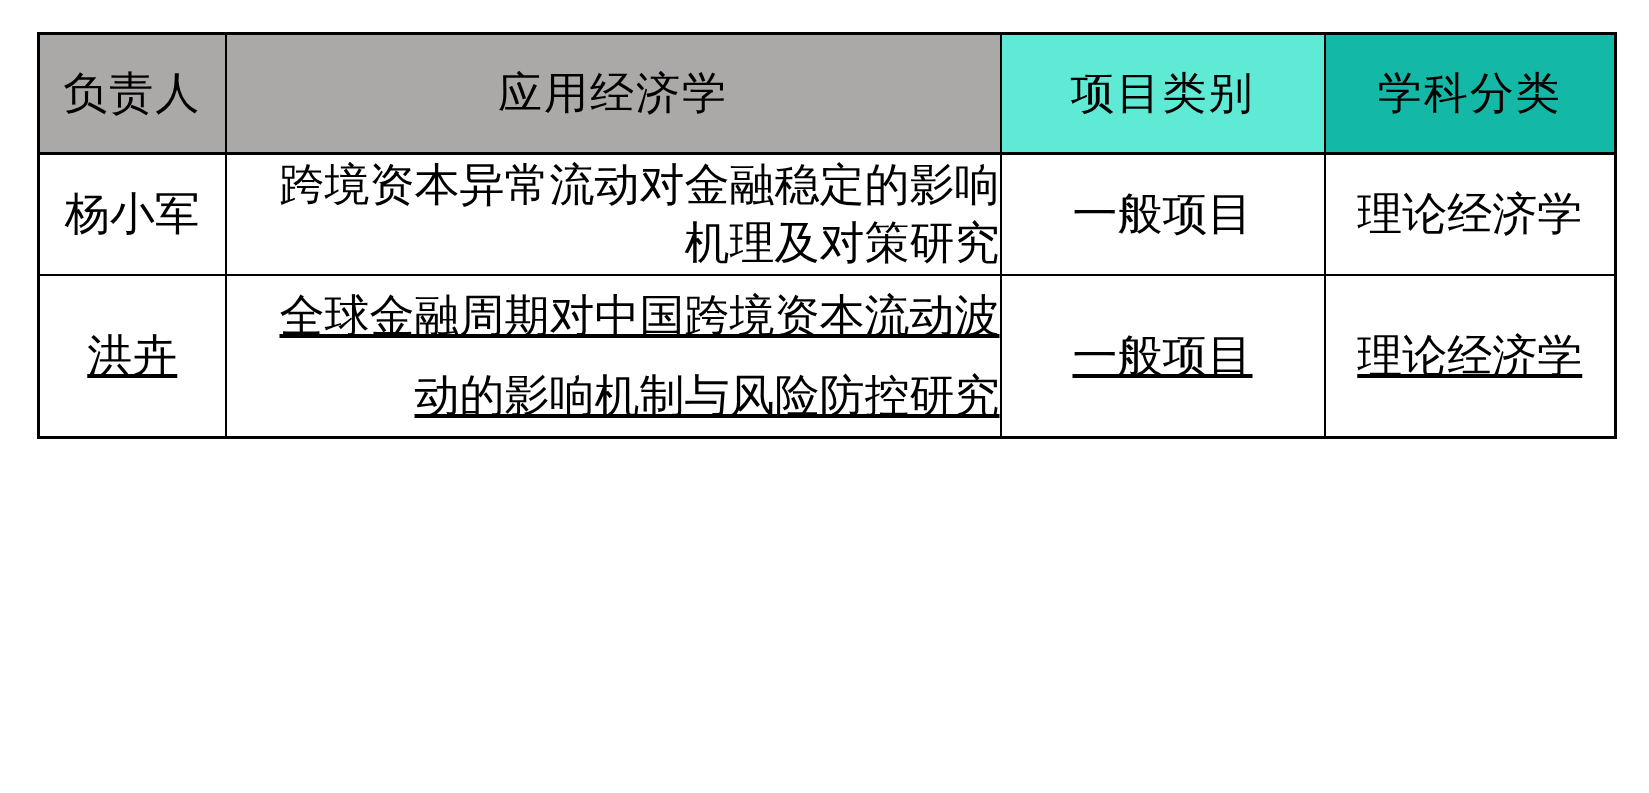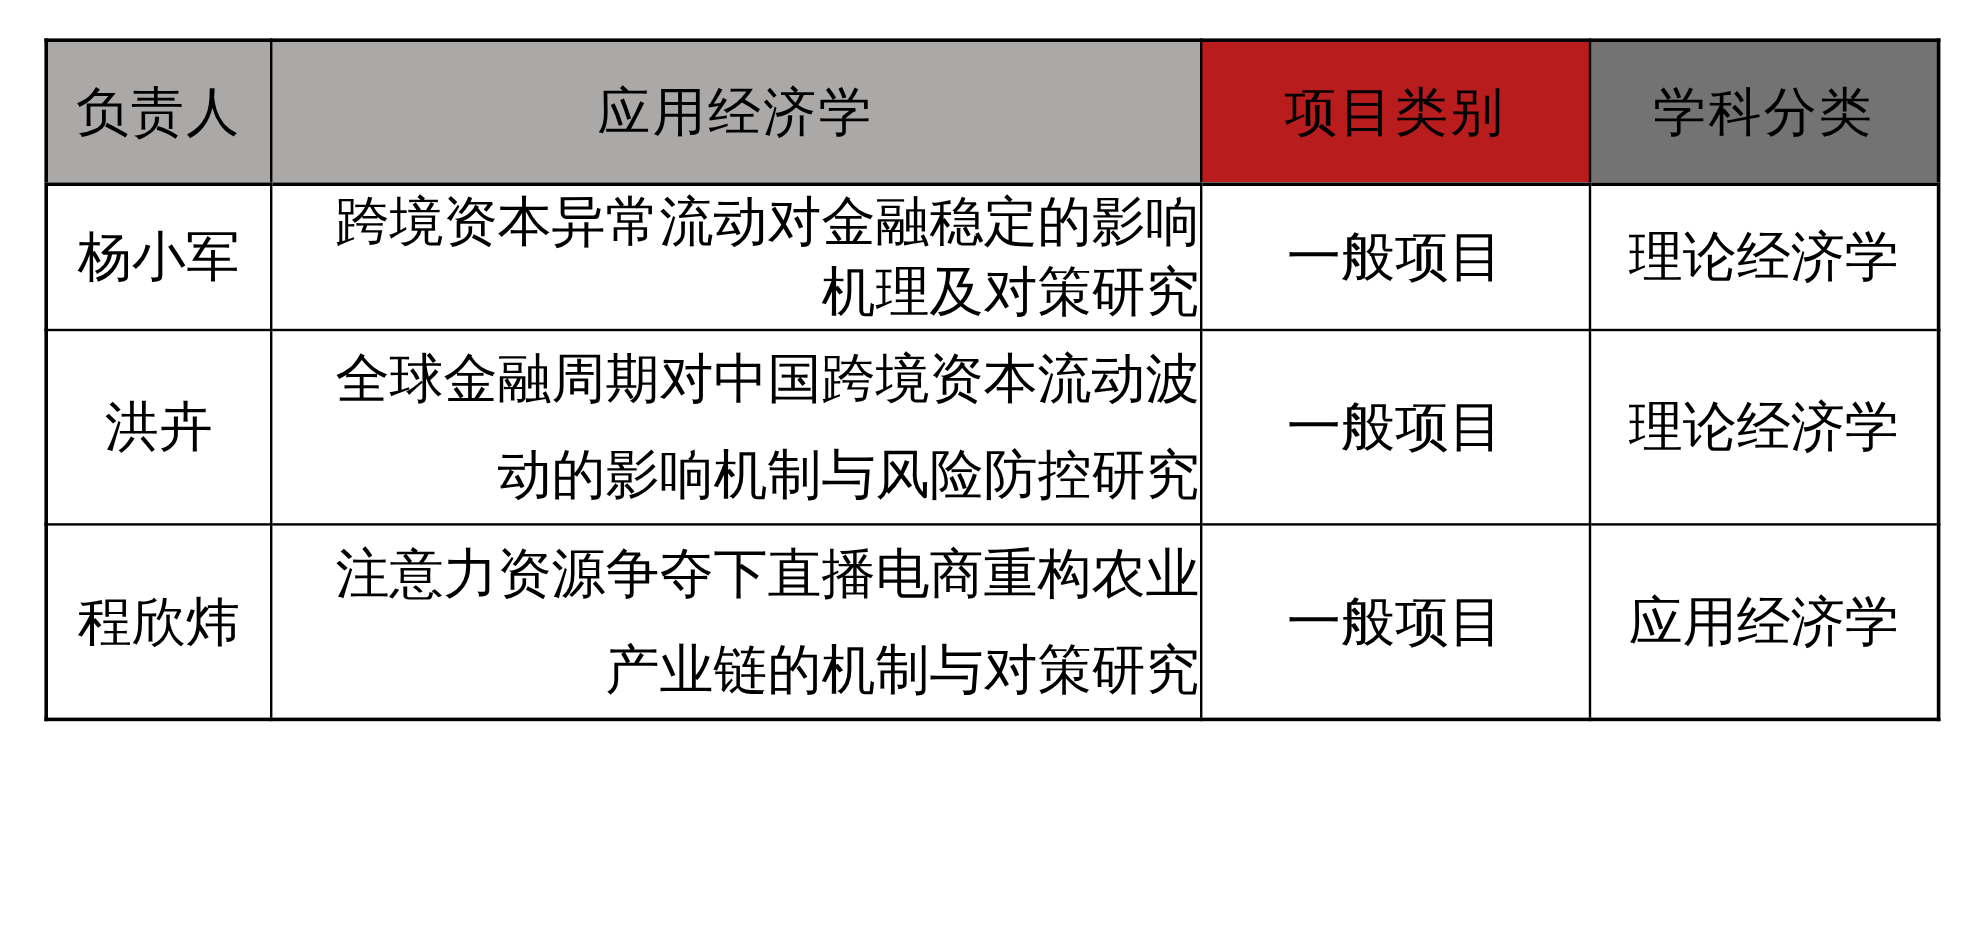--- a/index.html
+++ b/index.html
@@ -44,21 +44,21 @@
     font-weight: normal;
     font-size: 44px;
     letter-spacing: 2px;
     border-bottom: 3px solid #000000;
   }
   tbody td {
     font-family: "DejaVu Serif", serif;
     font-size: 45px;
   }
   tr.r-tight { height: 121px; }
-  tr.r-loose { height: 162px; }
+  tr.r-loose { height: 162px; text-decoration: underline; }
   td.title-cell .tline {
     text-align: right;
     white-space: nowrap;
   }
   tr.r-tight td.title-cell .tline { line-height: 58px; }
   tr.r-loose td.title-cell .tline { line-height: 80px; }
 </style>
 </head>
 <body>
 
@@ -67,22 +67,22 @@
     <colgroup>
       <col class="c-leader">
       <col class="c-title">
       <col class="c-category">
       <col class="c-discipline">
     </colgroup>
     <thead>
       <tr>
         <th style="background-color: rgb(171, 168, 168);">负责人</th>
         <th style="background-color: rgb(171, 168, 168);">应用经济学</th>
-        <th style="background-color: #b91c1c; font-family: Liberation Serif, serif;">项目类别</th>
-        <th style="background-color: #737373;">学科分类</th>
+        <th style="background-color: #5eead4; font-family: Liberation Serif, serif;">项目类别</th>
+        <th style="background-color: #14b8a6;">学科分类</th>
       </tr>
     </thead>
     <tbody>
       <tr class="r-tight">
         <td>杨小军</td>
         <td class="title-cell">
           <div class="tline">跨境资本异常流动对金融稳定的影响</div>
           <div class="tline">机理及对策研究</div>
         </td>
         <td>一般项目</td>
@@ -90,24 +90,15 @@
       </tr>
       <tr class="r-loose">
         <td>洪卉</td>
         <td class="title-cell">
           <div class="tline">全球金融周期对中国跨境资本流动波</div>
           <div class="tline">动的影响机制与风险防控研究</div>
         </td>
         <td>一般项目</td>
         <td>理论经济学</td>
       </tr>
-      <tr class="r-loose">
-        <td>程欣炜</td>
-        <td class="title-cell">
-          <div class="tline">注意力资源争夺下直播电商重构农业</div>
-          <div class="tline">产业链的机制与对策研究</div>
-        </td>
-        <td>一般项目</td>
-        <td>应用经济学</td>
-      </tr>
     </tbody>
   </table>
 </div>
 
 </body></html>

